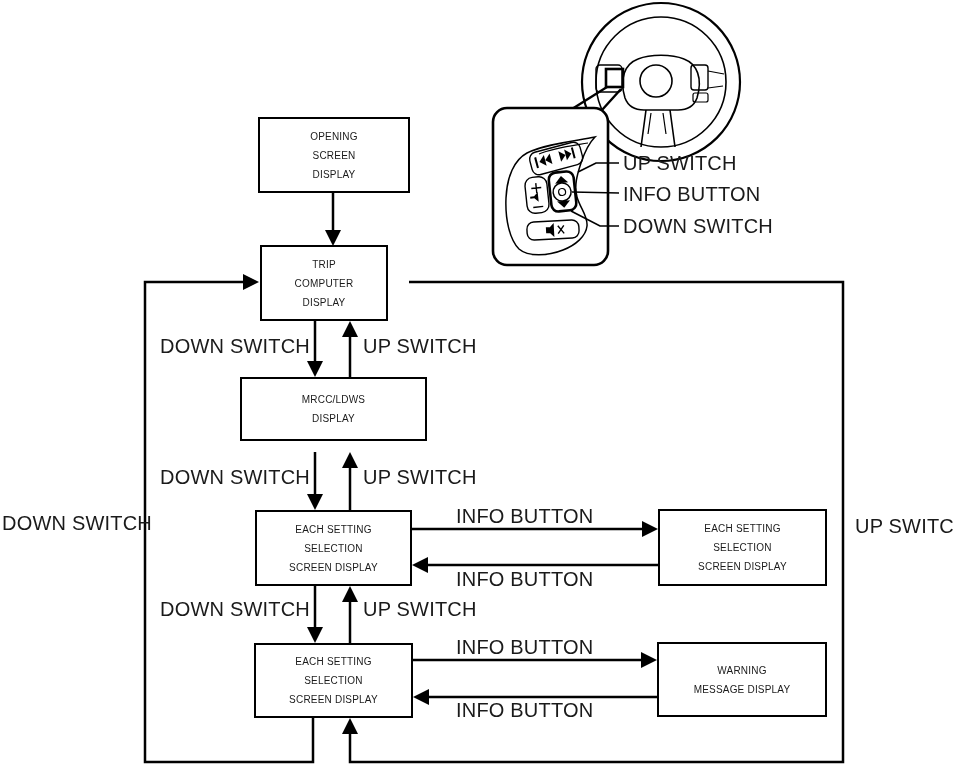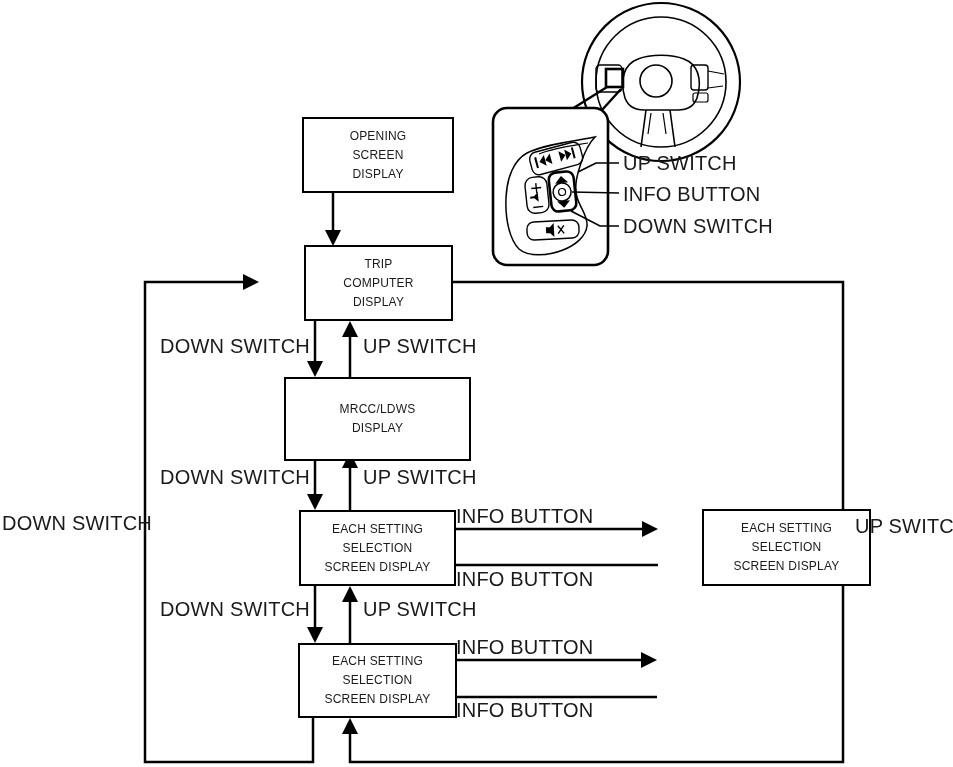--- a/index.html
+++ b/index.html
@@ -4,21 +4,21 @@
 <style>
   html,body{margin:0;padding:0;background:#fff;}
   .canvas{
     position:relative;width:953px;height:767px;background:#fff;overflow:hidden;
     font-family:"Liberation Sans",sans-serif;color:#1a1a1a;
   }
   .canvas svg{position:absolute;left:0;top:0;}
   .box{
     position:absolute;box-sizing:border-box;border:2.5px solid #000;background:#fff;
     display:flex;align-items:center;justify-content:center;text-align:center;
-    white-space:pre-line;font-size:12px;line-height:19px;letter-spacing:.2px;margin-left:44px;
+    white-space:pre-line;font-size:10px;line-height:19px;letter-spacing:.2px;
   }
   .lbl{
     position:absolute;font-size:20px;line-height:20px;white-space:nowrap;letter-spacing:.2px;
   }
   .lbl.right{text-align:right;}
   .lbl.center{text-align:center;}
 </style>
 </head>
 <body>
 
@@ -149,39 +149,41 @@
           <polygon points="350,718 342,734 358,734" fill="#000" stroke="none"></polygon>
         </g>
       </g>
     </g>
   </svg>
 
   <div class="box" style="left:258px;top:117px;width:152px;height:76px;">OPENING
 SCREEN
 DISPLAY</div>
 
-  <div class="box" style="left:260px;top:245px;width:149px;height:76px;">TRIP
+  <div class="box" style="left:260px;top:245px;width:128px;height:76px;">TRIP
 COMPUTER
 DISPLAY</div>
 
-  <div class="box" style="left:240px;top:377px;width:187px;height:84px;">MRCC/LDWS
+  <div class="box" style="left:240px;top:377px;width:187px;height:64px;">MRCC/LDWS
 DISPLAY</div>
 
   <div class="box" style="left:255px;top:510px;width:157px;height:76px;">EACH SETTING
 SELECTION
 SCREEN DISPLAY</div>
 
   <div class="box" style="left:658px;top:509px;width:169px;height:77px;">EACH SETTING
 SELECTION
 SCREEN DISPLAY</div>
 
   <div class="box" style="left:254px;top:643px;width:159px;height:75px;">EACH SETTING
 SELECTION
 SCREEN DISPLAY</div>
 
+  <div class="box" style="left:657px;top:642px;width:170px;height:75px;">WARNING
+MESSAGE DISPLAY</div>
 
   <div class="lbl right" style="left:160px;top:336px;width:132px;">DOWN SWITCH</div>
   <div class="lbl" style="left:363px;top:336px;">UP SWITCH</div>
 
   <div class="lbl right" style="left:160px;top:467px;width:132px;">DOWN SWITCH</div>
   <div class="lbl" style="left:363px;top:467px;">UP SWITCH</div>
 
   <div class="lbl right" style="left:160px;top:599px;width:132px;">DOWN SWITCH</div>
   <div class="lbl" style="left:363px;top:599px;">UP SWITCH</div>
 

